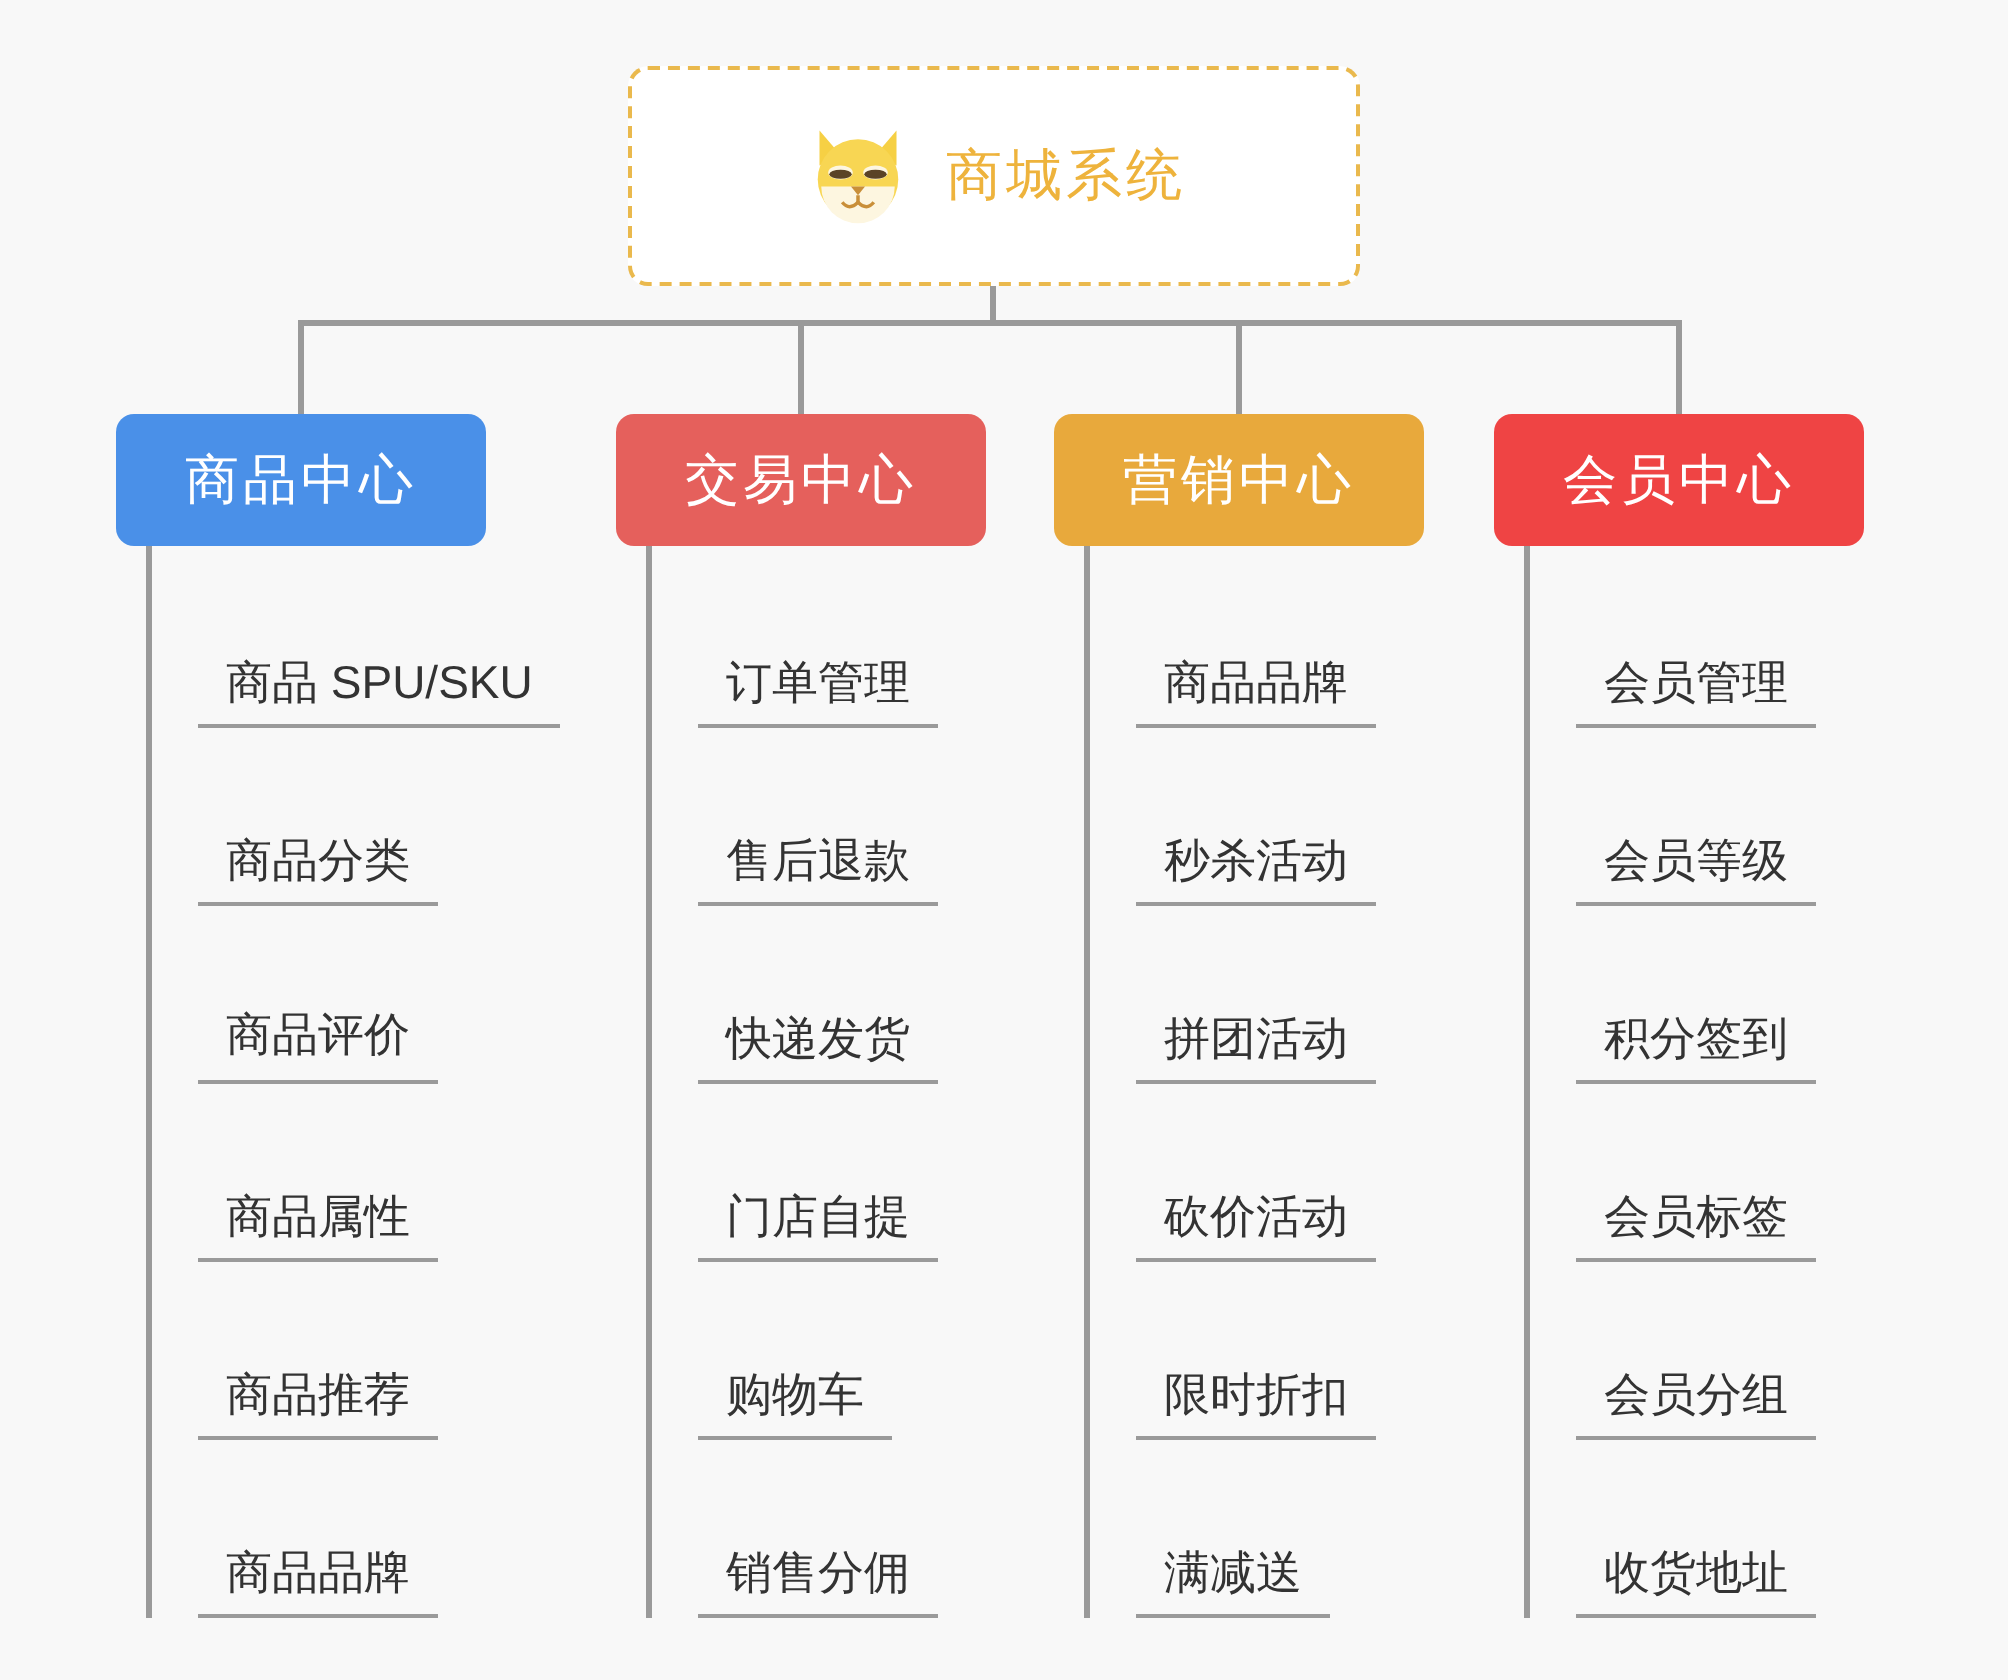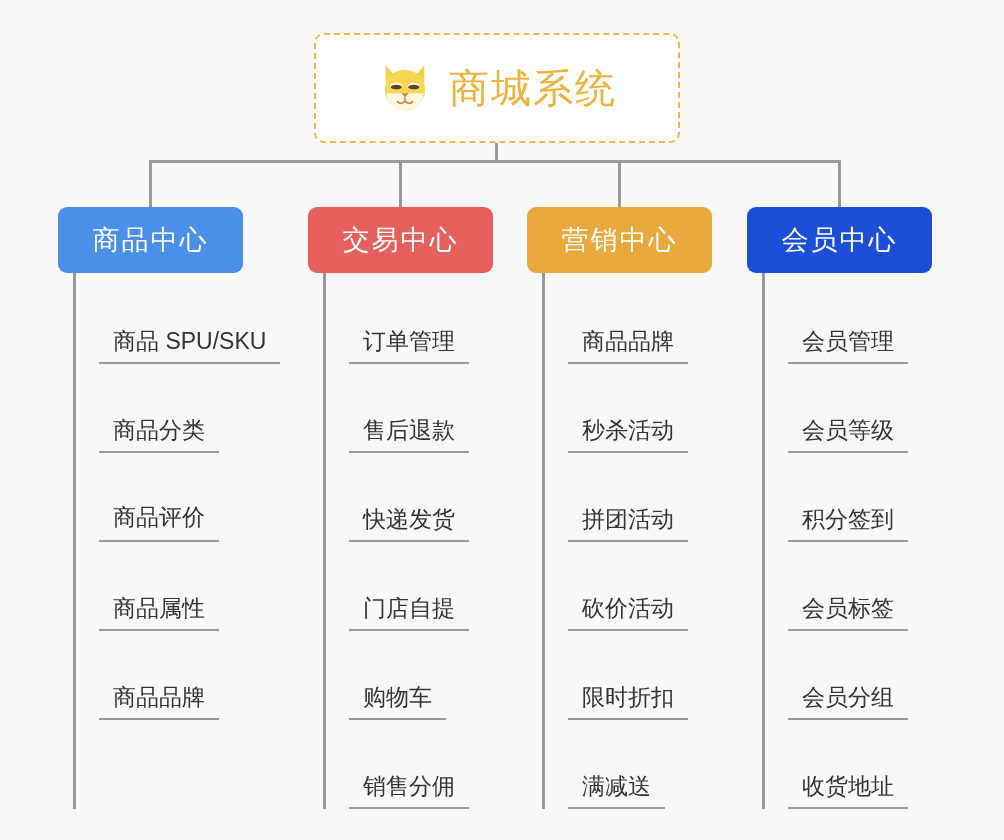--- a/index.html
+++ b/index.html
@@ -36,21 +36,21 @@
   }
 
   #root-emoji {
     width: 56px;
     height: 56px;
     flex: none;
     display: block;
   }
 
   #root-title {
-    font-size: 40px;
+    font-size: 28px;
     color: #eeb33c;
     letter-spacing: 2px;
     line-height: 1;
     white-space: nowrap;
   }
 
   
   .conn {
     position: absolute;
     background: #9a9a9a;
@@ -169,20 +169,23 @@
       <div class="leaf">
           <span class="leaf-inner" style="border-bottom-color: rgb(154, 154, 154);">商品分类</span>
         </div>
       <div class="leaf">
           <span class="leaf-inner" style="border-bottom-color: rgb(154, 154, 154); font-family: Liberation Mono, monospace;">商品评价</span>
         </div>
       <div class="leaf">
           <span class="leaf-inner" style="border-bottom-color: rgb(154, 154, 154);">商品属性</span>
         </div>
       <div class="leaf">
+          <span class="leaf-inner" style="border-bottom-color: rgb(154, 154, 154);">商品推荐</span>
+        </div>
+      <div class="leaf">
           <span class="leaf-inner" style="border-bottom-color: rgb(154, 154, 154);">商品品牌</span>
         </div>
     </div>
   </div>
 
   <div class="column" id="col-1" style="left:308px">
     <div class="cat-header" style="background: rgb(229, 96, 92);">
       <span>交易中心</span>
     </div>
     <div class="leaf-list">
@@ -229,21 +232,21 @@
       <div class="leaf">
           <span class="leaf-inner" style="border-bottom-color: rgb(154, 154, 154);">限时折扣</span>
         </div>
       <div class="leaf">
           <span class="leaf-inner" style="border-bottom-color: rgb(154, 154, 154);">满减送</span>
         </div>
     </div>
   </div>
 
   <div class="column" id="col-3" style="left:747px">
-    <div class="cat-header" style="background: #1d4ed8;">
+    <div class="cat-header" style="background: #ef4444;">
       <span>会员中心</span>
     </div>
     <div class="leaf-list">
       <div class="spine" style="background: rgb(154, 154, 154); height: 536px;"></div>
       <div class="leaf">
           <span class="leaf-inner" style="border-bottom-color: rgb(154, 154, 154);">会员管理</span>
         </div>
       <div class="leaf">
           <span class="leaf-inner" style="border-bottom-color: rgb(154, 154, 154);">会员等级</span>
         </div>

